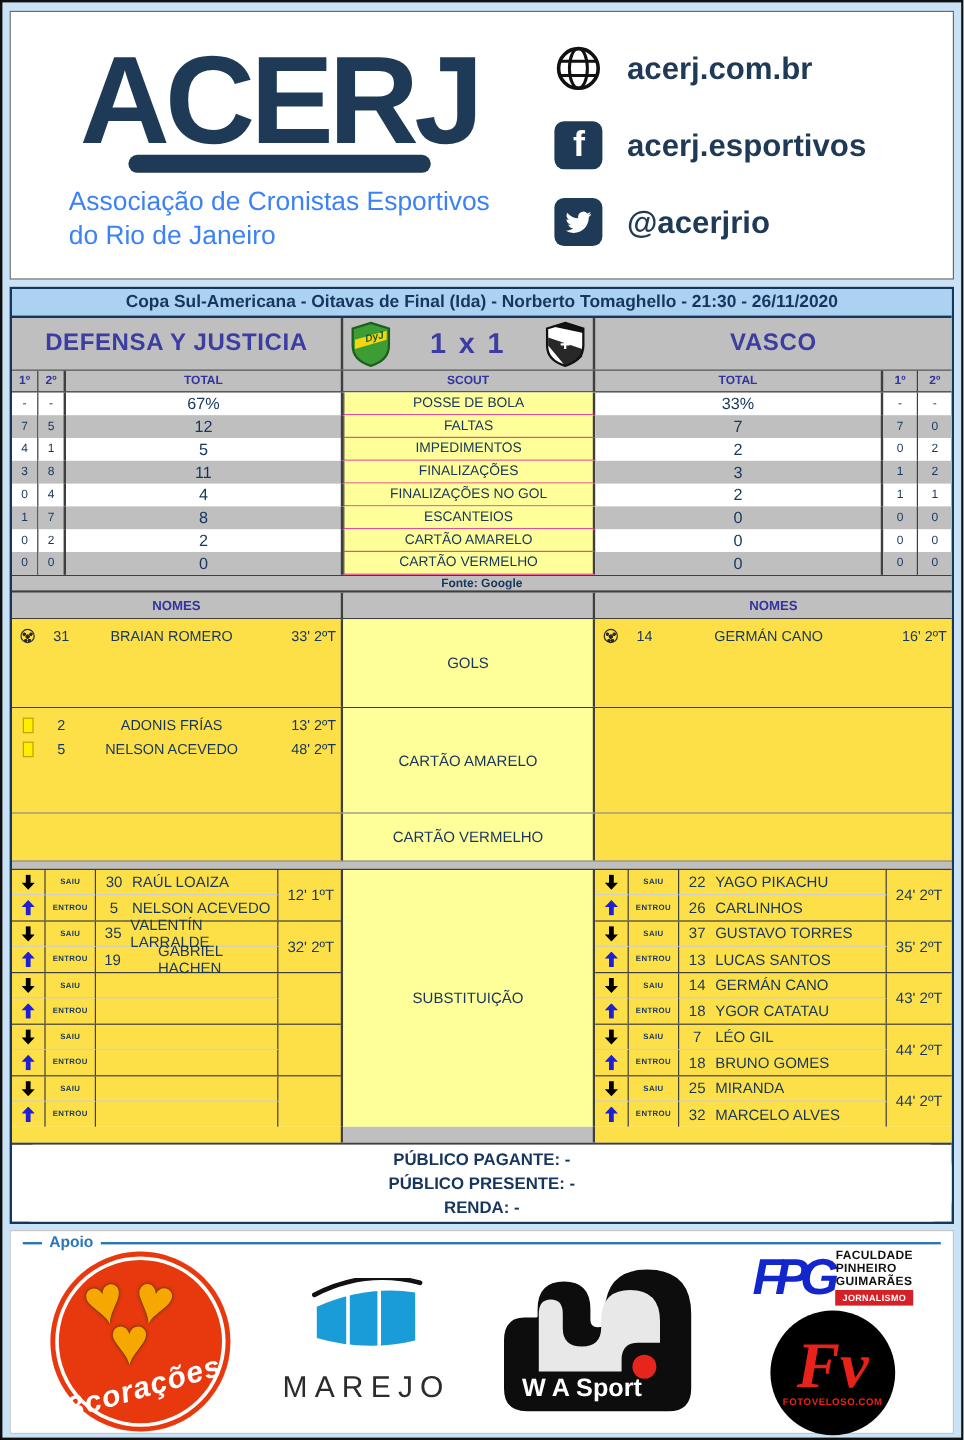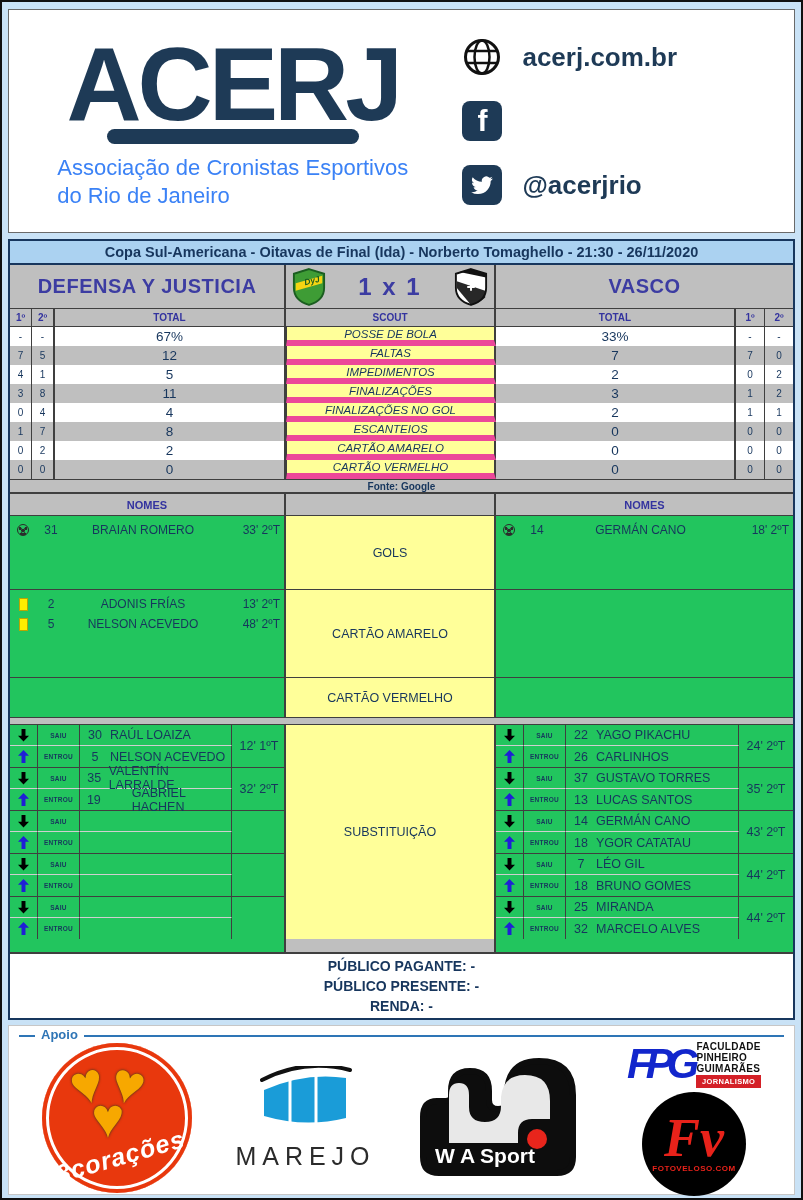--- a/index.html
+++ b/index.html
@@ -31,28 +31,28 @@
   .shead, .srow { display:grid; grid-template-columns:22px 23px 231px 210px 240px 29px 28px; }
   .shead { height:18px; background:#bfbfbf; border-bottom:1px solid #3f3f3f; }
   .shead > div { font-size:10px; font-weight:bold; color:#33339f; display:flex; align-items:center; justify-content:center; border-right:1px solid #3f3f3f; }
   .shead > div.bdr2 { border-right:2px solid #3f3f3f; }
   .shead > div:last-child { border-right:none; }
   .srow { height:19px; }
   .srow.alt > div { background:#bfbfbf; }
   .srow > div { font-size:13px; color:#17365d; display:flex; align-items:center; justify-content:center; border-right:1px solid #3f3f3f; }
   .srow > div:last-child { border-right:none; }
   .srow .half { font-size:10px; }
-  .srow .lab { background:#ffff99 !important; font-size:11.5px; border-left:1px solid #3f3f3f; border-right:2px solid #3f3f3f; border-bottom:6px solid #ec4899;font-style:italic; }
+  .srow .lab { background:#ffff99 !important; font-size:11.5px; border-left:1px solid #3f3f3f; border-right:2px solid #3f3f3f; border-bottom:1px solid #ec4899; }
   .srow .tot { font-size:13.5px; }
   .srow .bdr2 { border-right:2px solid #3f3f3f; }
   .fonte { height:15px; background:#bfbfbf; border-top:1px solid #3f3f3f; border-bottom:2px solid #3f3f3f; text-align:center; font-size:10px; font-weight:bold; color:#17365d; line-height:14px; }
 
   
   .tri { display:grid; grid-template-columns:276px 210px 297px; }
-  .tri > .side { border-right:2px solid #3f3f3f; background:#22c55e; }
+  .tri > .side { border-right:2px solid #3f3f3f; background:#fde047; }
   .tri > .mid { border-right:2px solid #3f3f3f; background:#ffff99; display:flex; align-items:center; justify-content:center; font-size:12.5px; color:#17365d; }
   .tri > .side:last-child { border-right:none; }
   .nomes-row { height:22px; background:#bfbfbf; border-bottom:1px solid #3f3f3f; }
   .nomes-row .side { background:#bfbfbf; display:flex; align-items:center; justify-content:center; font-size:11px; font-weight:bold; color:#33339f; }
   .nomes-row .mid { background:#bfbfbf; }
   .sect { border-bottom:1px solid #3f3f3f; }
   .entry { display:flex; align-items:center; height:20px; font-size:12px; color:#17365d; padding-right:4px; }
   .eicon { width:26px; display:flex; justify-content:center; }
   .enum { width:30px; text-align:center; }
   .ename { flex:1; text-align:center; }
@@ -139,20 +139,21 @@
         <svg class="badge" width="40" height="40" viewBox="0 0 40 40" style="width:40px;height:40px;">
           <circle cx="20" cy="20" r="16.5" fill="none" stroke="#111" stroke-width="3"></circle>
           <ellipse cx="20" cy="20" rx="7.5" ry="16.5" fill="none" stroke="#111" stroke-width="2.5"></ellipse>
           <line x1="4" y1="14" x2="36" y2="14" stroke="#111" stroke-width="2.5"></line>
           <line x1="4" y1="26" x2="36" y2="26" stroke="#111" stroke-width="2.5"></line>
         </svg>
         <span>acerj.com.br</span>
       </div>
       <div class="social">
         <span class="sq-ic">f</span>
+        <span>acerj.esportivos</span>
       </div>
       <div class="social">
         <span class="sq-ic">
           <svg width="26" height="26" viewBox="0 0 24 24">
               <path fill="#fff" d="M22 5.9c-.7.3-1.5.6-2.3.7.8-.5 1.5-1.3 1.8-2.2-.8.5-1.7.8-2.6 1a4.1 4.1 0 0 0-7 3.7A11.6 11.6 0 0 1 3.4 4.8a4.1 4.1 0 0 0 1.3 5.5c-.7 0-1.3-.2-1.9-.5v.1c0 2 1.4 3.6 3.3 4-.6.2-1.3.2-1.9.1a4.1 4.1 0 0 0 3.8 2.9A8.2 8.2 0 0 1 2 18.6a11.6 11.6 0 0 0 6.3 1.8c7.5 0 11.7-6.3 11.7-11.7v-.5c.8-.6 1.5-1.3 2-2.3z"></path>
             </svg>
         </span>
         <span>@acerjrio</span>
       </div>
     </div>
@@ -288,21 +289,21 @@
         </div>
       </div>
       <div class="mid">GOLS</div>
       <div class="side" style="padding-top:4px;">
         <div class="entry">
           <span class="eicon">
               <span class="ball"></span>
             </span>
           <span class="enum">14</span>
           <span class="ename">GERMÁN CANO</span>
-          <span class="etime">18' 2ºT</span>
+          <span class="etime">16' 2ºT</span>
         </div>
       </div>
     </div>
 
     <div class="tri sect" style="height:88px;">
       <div class="side" style="padding-top:4px;">
         <div class="entry">
           <span class="eicon">
               <span class="ycard"></span>
             </span>

